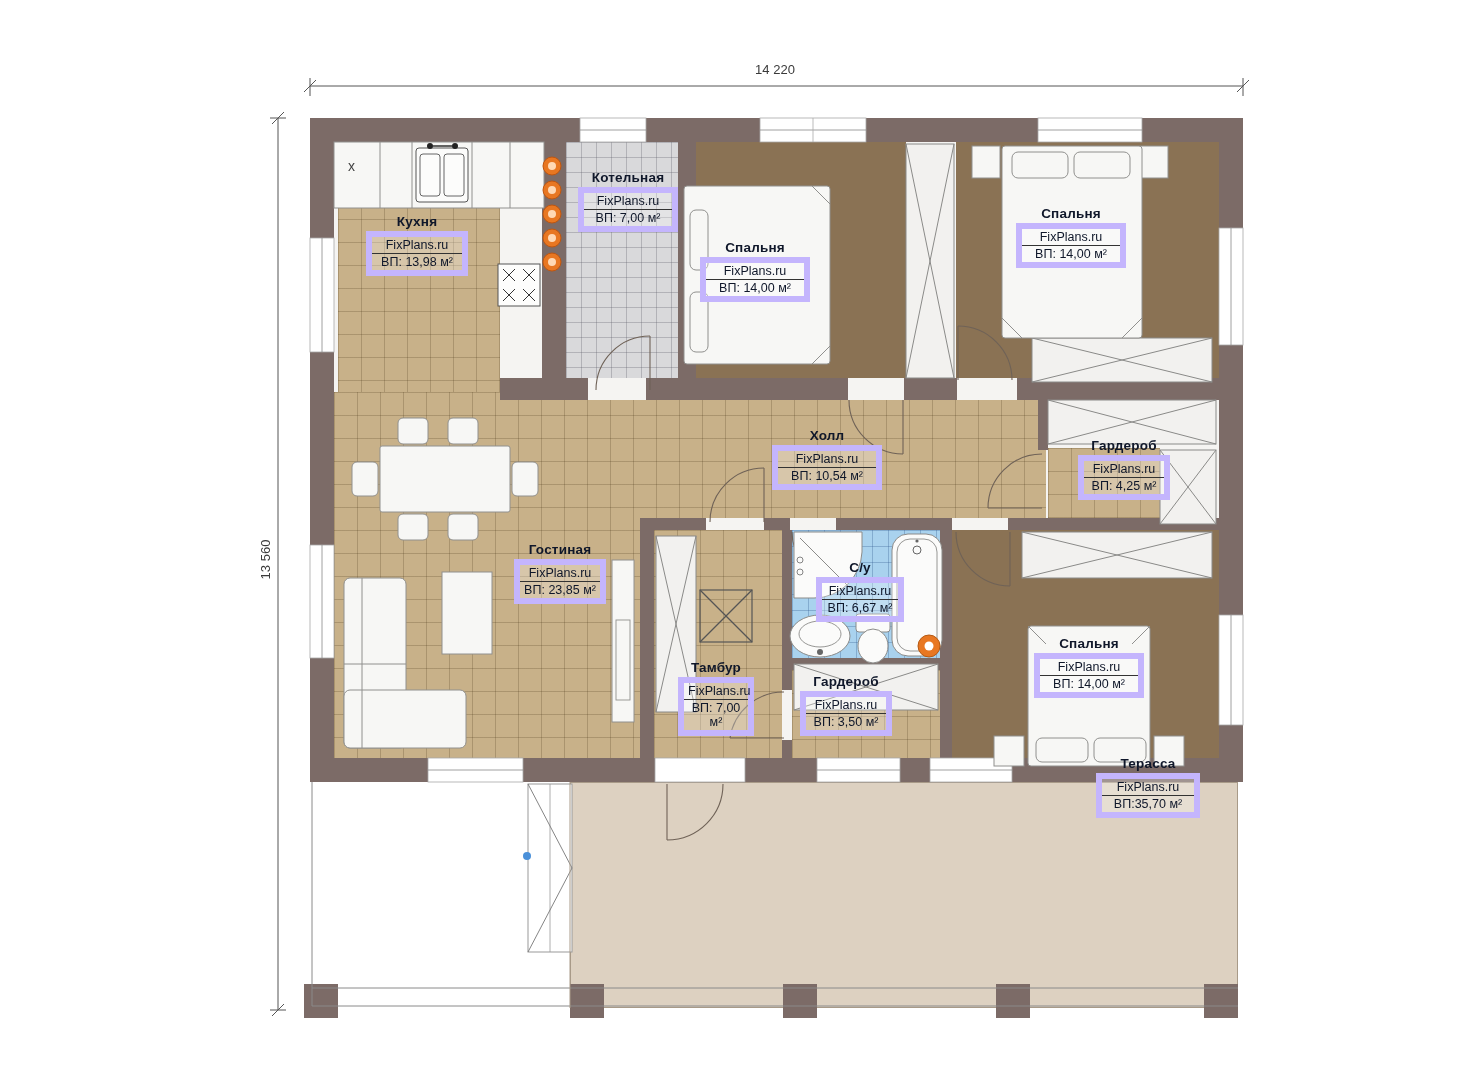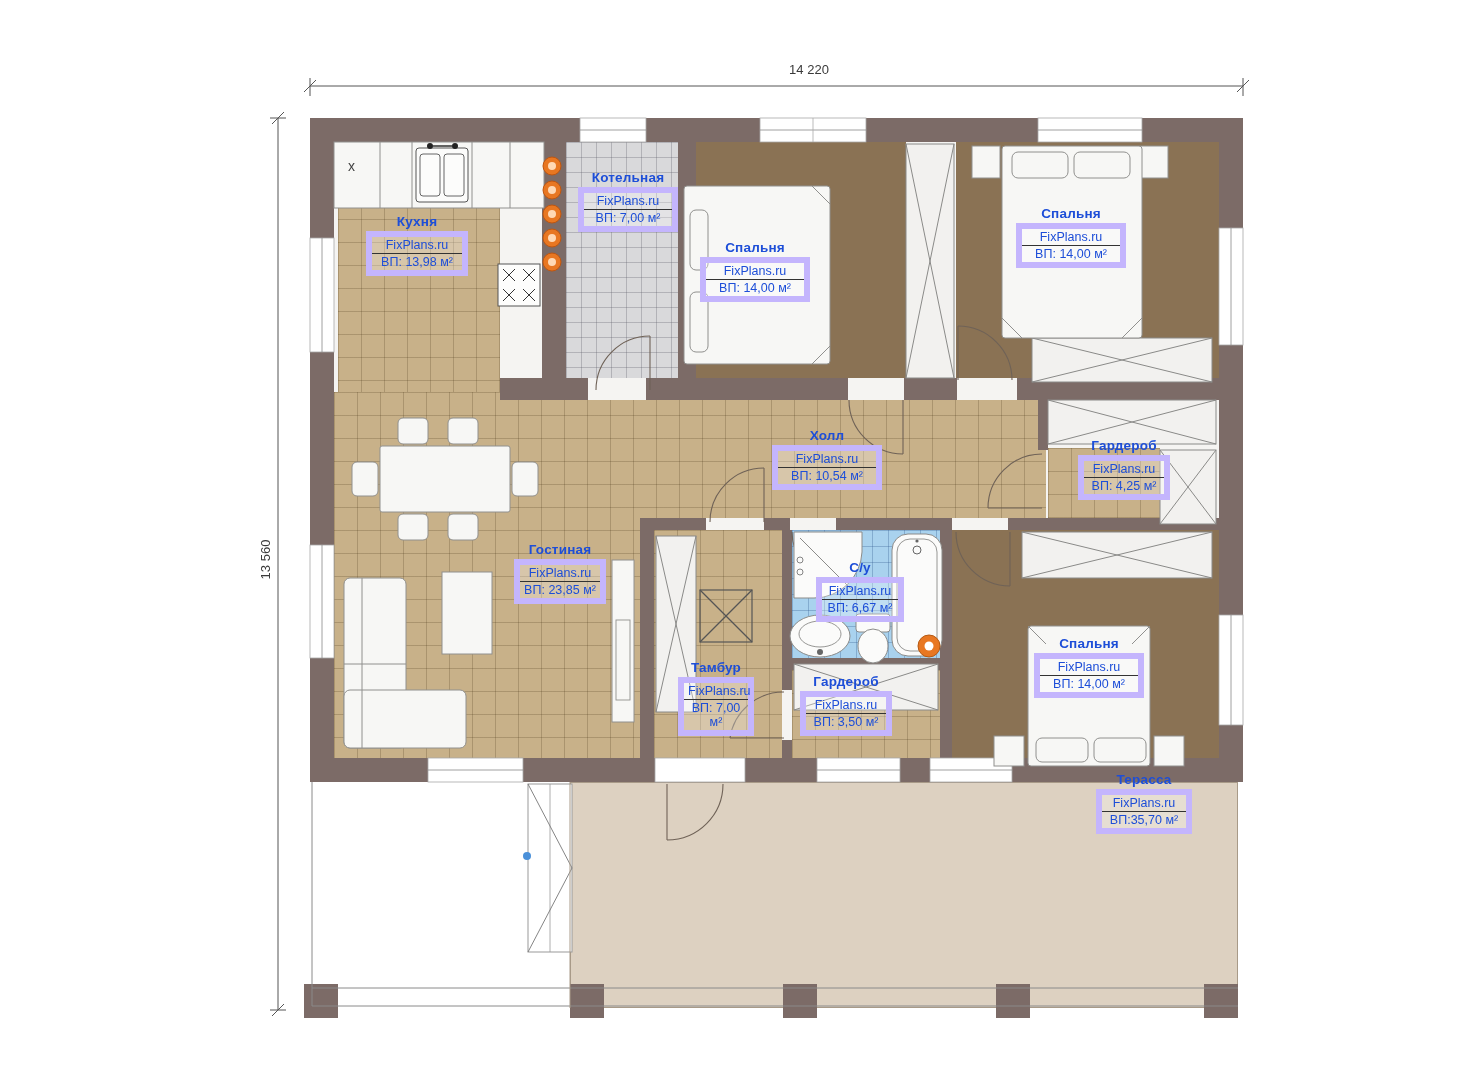--- a/index.html
+++ b/index.html
@@ -17,21 +17,21 @@
     background-image:linear-gradient(rgba(90,90,100,.3) 1px,transparent 1px),
                      linear-gradient(90deg,rgba(90,90,100,.3) 1px,transparent 1px);
     background-size:15px 15px;}
   .floor-blue{background-color:#a9d2ee;
     background-image:linear-gradient(rgba(60,100,150,.35) 1px,transparent 1px),
                      linear-gradient(90deg,rgba(60,100,150,.35) 1px,transparent 1px);
     background-size:16px 16px;}
   .floor-beige{background:#ddd1c1;border:1px solid #a89a88;box-sizing:border-box;}
   .white-area{background:#f5f4f2;}
   
-  .lbl{position:absolute;text-align:center;color:#1d4ed8;z-index:30;}
+  .lbl{position:absolute;text-align:center;color:#0f172a;z-index:30;}
   .lbl .nm{font-weight:700;font-size:13.5px;margin-bottom:2px;letter-spacing:.2px;}
   .lbl .bx{border:6px solid #c4b5fd;background:rgba(255,255,255,.28);}
   .lbl .r1{border-bottom:1px solid #333;padding:1px 4px;font-size:12.5px;}
   .lbl .r2{padding:1px 4px;font-size:12.5px;}
   .dim{position:absolute;font-size:13px;color:#3a3a3a;text-align:center;z-index:30;}
   .marker-x{position:absolute;font-size:14px;color:#444;z-index:25;}
   svg{position:absolute;left:0;top:0;z-index:20;}
   .floors{z-index:5;} .walls{z-index:10;}
 </style>
 </head>
@@ -315,21 +315,21 @@
       <circle cx="527" cy="856" r="4" fill="#4a90d9"></circle>
     </g>
     <g stroke="#8a8a8a" stroke-width="1" fill="none">
       <line x1="312" y1="988" x2="1238" y2="988"></line>
       <line x1="312" y1="1006" x2="1238" y2="1006"></line>
       <line x1="312" y1="782" x2="312" y2="1006"></line>
       <line x1="570" y1="782" x2="570" y2="1008" stroke="#a89a88"></line>
     </g>
   </svg>
 
-  <div class="dim" style="left:724px;top:62px;width:170px;">14 220</div>
+  <div class="dim" style="left:690px;top:62px;width:170px;">14 220</div>
   <div class="dim" style="left:205px;top:552px;width:120px;transform:rotate(-90deg);">13 560</div>
   <div class="marker-x" style="left:348px;top:158px;">x</div>
 
   <div class="lbl" style="left:366px;top:214px;width:102px;">
     <div class="nm">Кухня</div>
     <div class="bx">
       <div class="r1">FixPlans.ru</div>
       <div class="r2">ВП: 13,98 м²</div>
     </div>
   </div>
@@ -396,21 +396,21 @@
       <div class="r2">ВП: 3,50 м²</div>
     </div>
   </div>
   <div class="lbl" style="left:1034px;top:636px;width:110px;">
     <div class="nm">Спальня</div>
     <div class="bx">
       <div class="r1">FixPlans.ru</div>
       <div class="r2">ВП: 14,00 м²</div>
     </div>
   </div>
-  <div class="lbl" style="left:1096px;top:772px;width:96px;">
+  <div class="lbl" style="left:1096px;top:756px;width:104px;">
     <div class="nm">Терасса</div>
     <div class="bx">
       <div class="r1">FixPlans.ru</div>
       <div class="r2">ВП:35,70 м²</div>
     </div>
   </div>
 
 </div>
 
 </body></html>

